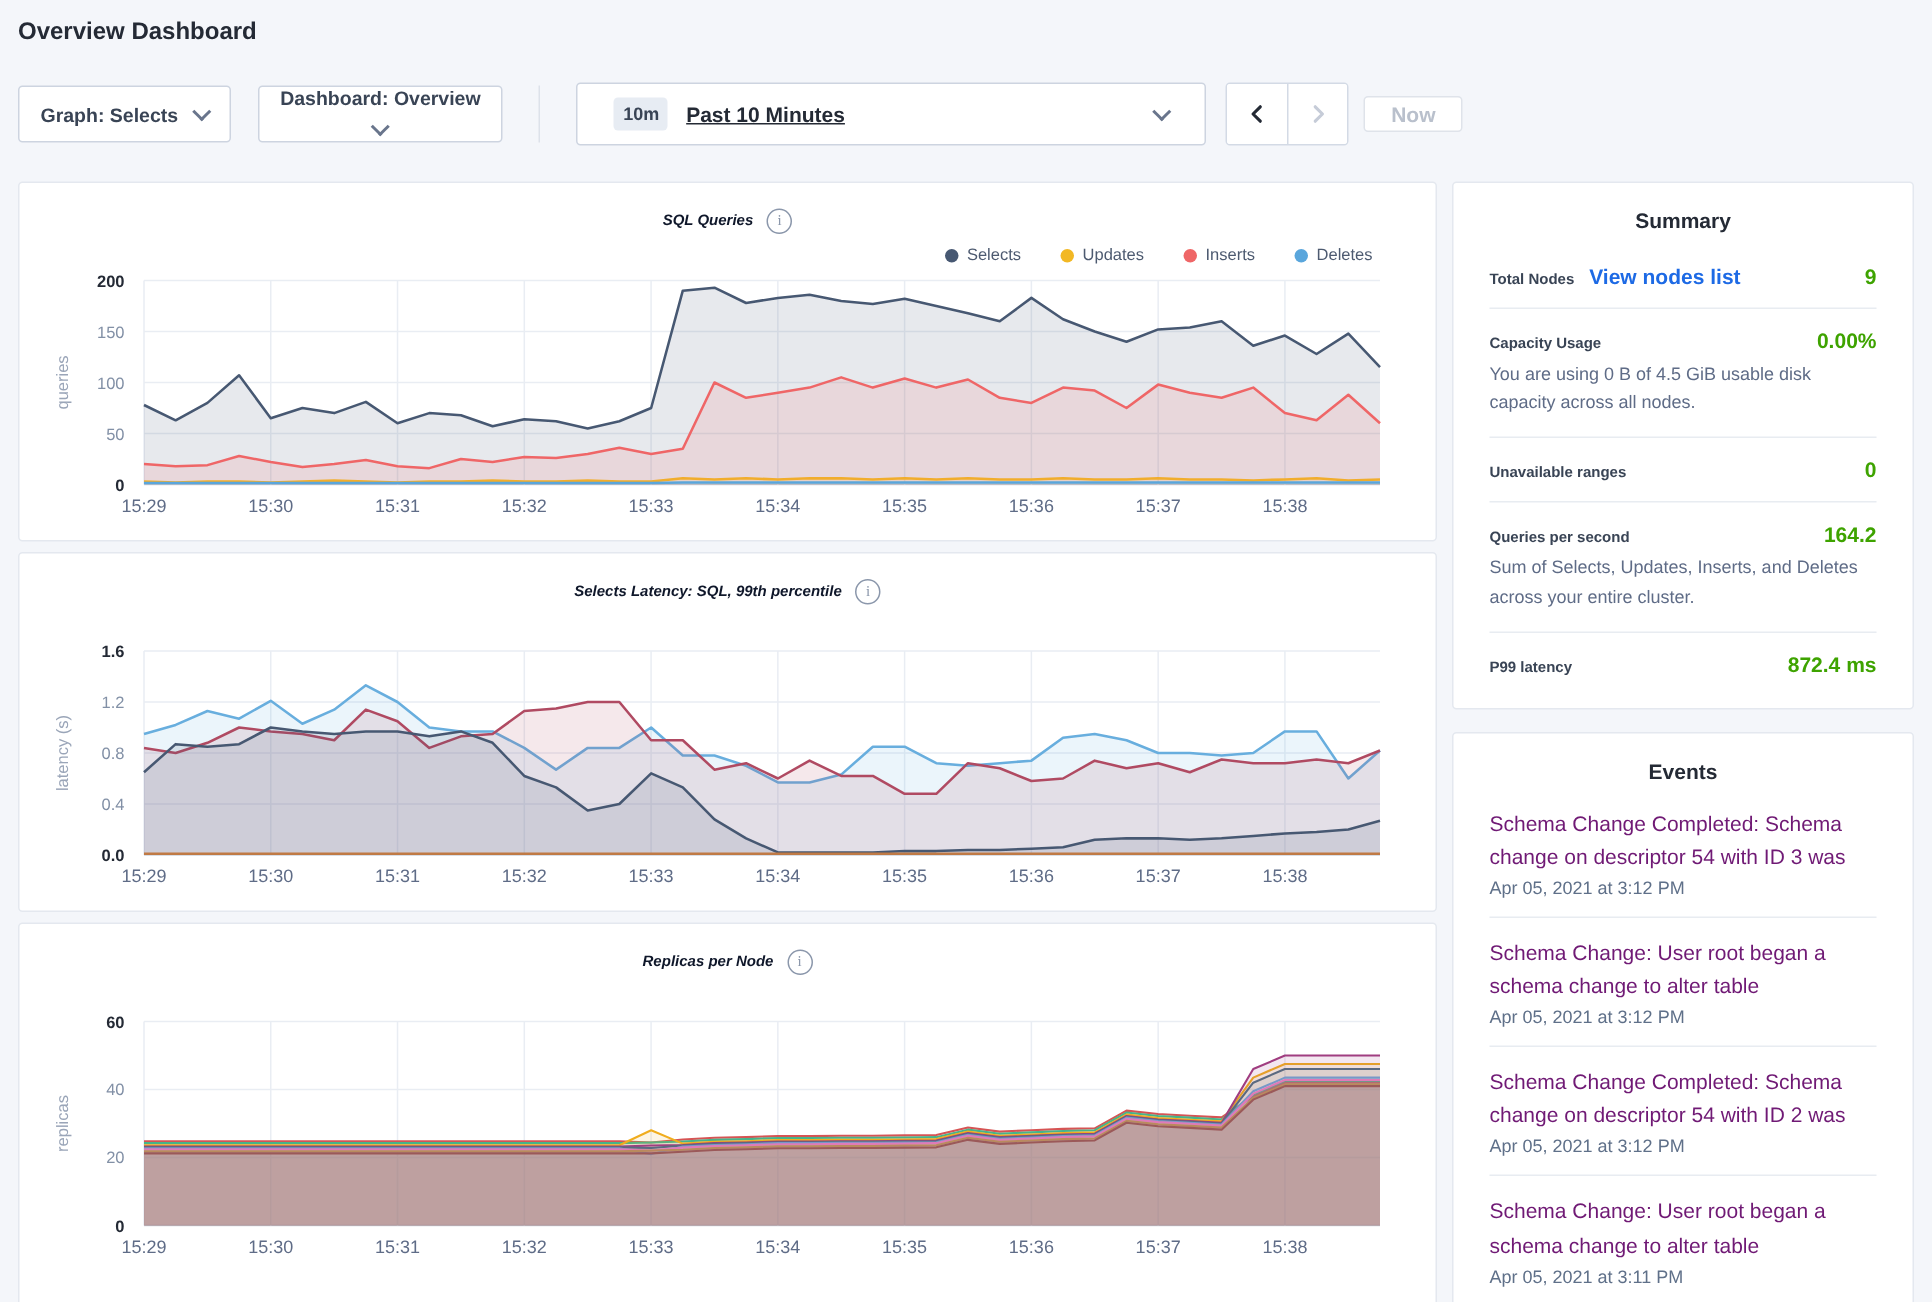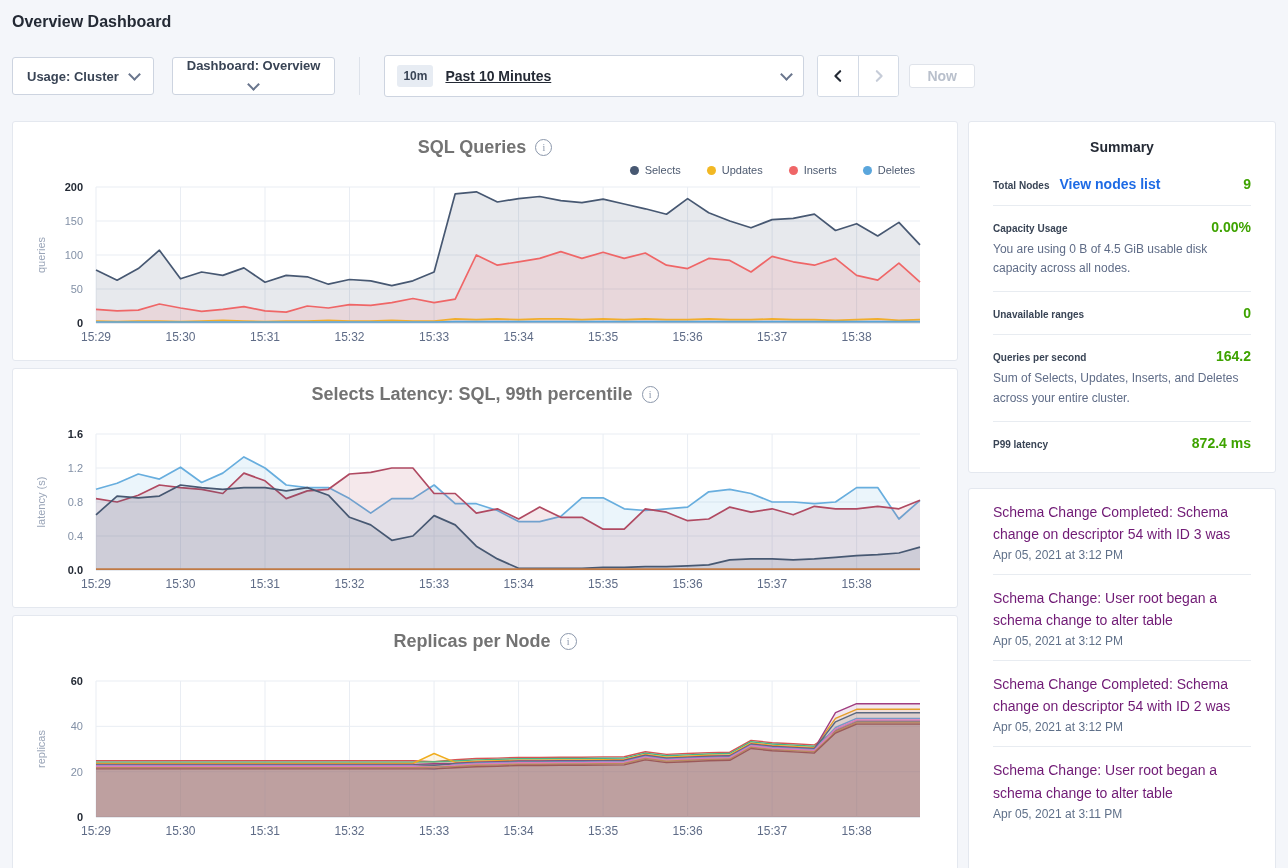--- a/index.html
+++ b/index.html
@@ -10,21 +10,21 @@
   
   .toolbar{display:flex;align-items:center;margin-top:24px;}
   .dd{height:38px;padding:0 14px;background:#fff;border:1px solid #cdd4e0;border-radius:3px;
       font-family:inherit;font-weight:bold;font-size:13px;color:#394455;display:flex;
       align-items:center;gap:11px;cursor:pointer;}
   .dd + .dd{margin-left:18px;flex-direction:column;}
   .chev{width:7px;height:7px;border-right:2px solid #69758c;border-bottom:2px solid #69758c;
         transform:rotate(45deg);margin-top:-4px;display:inline-block;}
   .vdiv{width:1px;height:38px;background:#dde2ea;margin:0 24px;}
   .time-picker{height:42px;width:420px;background:#fff;border:1px solid #cdd4e0;border-radius:3px;
-      display:flex;align-items:center;padding:0 12px;gap:12px;font-family:inherit;cursor:pointer;}
+      display:flex;align-items:center;padding:0 24px;gap:12px;font-family:inherit;cursor:pointer;}
   .time-badge{background:#e7ecf3;border-radius:3px;padding:4px 6px;font-size:12px;
       font-weight:bold;color:#394455;}
   .time-label{font-size:14px;font-weight:bold;color:#242a35;text-decoration:underline;}
   .time-picker .chev{margin-left:auto;}
   .nav-group{display:flex;border:1px solid #d3dae5;border-radius:3px;overflow:hidden;
       margin-left:13px;background:#fff;height:42px;box-sizing:border-box;}
   .nav-btn{width:40px;border:none;background:#fff;display:flex;align-items:center;
       justify-content:center;cursor:pointer;padding:0;}
   .nav-btn + .nav-btn{border-left:1px solid #d3dae5;}
   .now-btn{margin-left:10px;height:24px;padding:0 17px;background:#fff;border:1px solid #dfe3ea;
@@ -33,21 +33,21 @@
   
   .content{display:flex;gap:10px;margin-top:24px;}
   .left-col{width:946px;display:flex;flex-direction:column;gap:7px;}
   .right-col{width:308px;display:flex;flex-direction:column;gap:15px;}
   .card{background:#fff;border:1px solid #e4e8ef;border-radius:3px;box-sizing:border-box;}
 
   
   .chart-card{height:240px;overflow:hidden;}
   .chart-card.tall{height:256px;}
   .chart-header{display:flex;align-items:center;justify-content:center;padding-top:13px;height:24px;}
-  .chart-title{font-size:18px;font-weight:bold;color:#737373;}
+  .chart-title{font-size:10px;font-weight:bold;color:#0f172a;font-style:italic;}
   .info-icon{width:15px;height:15px;border:1px solid #8b97ab;border-radius:50%;color:#8b97ab;
       font-size:10px;line-height:15px;text-align:center;margin-left:9px;cursor:pointer;
       font-family:"Liberation Serif",serif;}
   .legend-row{height:22px;display:flex;justify-content:flex-end;align-items:center;
       gap:26px;padding-right:42px;}
   .leg-item{display:flex;align-items:center;gap:6px;font-size:11px;color:#4d5a70;cursor:pointer;}
   .leg-dot{width:9px;height:9px;border-radius:50%;display:inline-block;}
   .chart-svg{display:block;}
 
   
@@ -73,21 +73,21 @@
 </style>
 </head>
 <body>
 
 <div class="page">
 
   <h1 class="page-title">Overview Dashboard</h1>
 
   <div class="toolbar">
     <button class="dd">
-      <span>Usage: Cluster</span>
+      <span>Graph: Selects</span>
       <span class="chev"></span>
     </button>
     <button class="dd">
       <span>Dashboard: Overview</span>
       <span class="chev"></span>
     </button>
     <div class="vdiv"></div>
     <button class="time-picker">
       <span class="time-badge">10m</span>
       <span class="time-label">Past 10 Minutes</span>
@@ -318,20 +318,21 @@
         </div>
         <div class="sum-row">
           <div class="sum-line">
             <span class="sum-label">P99 latency</span>
             <span class="sum-value">872.4 ms</span>
           </div>
         </div>
       </div>
 
       <div class="card events-card">
+        <div class="panel-title">Events</div>
         <div class="event-item">
           <div class="event-text">Schema Change Completed: Schema change on descriptor 54 with ID 3 was</div>
           <div class="event-time">Apr 05, 2021 at 3:12 PM</div>
         </div>
         <div class="event-item">
           <div class="event-text">Schema Change: User root began a schema change to alter table</div>
           <div class="event-time">Apr 05, 2021 at 3:12 PM</div>
         </div>
         <div class="event-item">
           <div class="event-text">Schema Change Completed: Schema change on descriptor 54 with ID 2 was</div>

